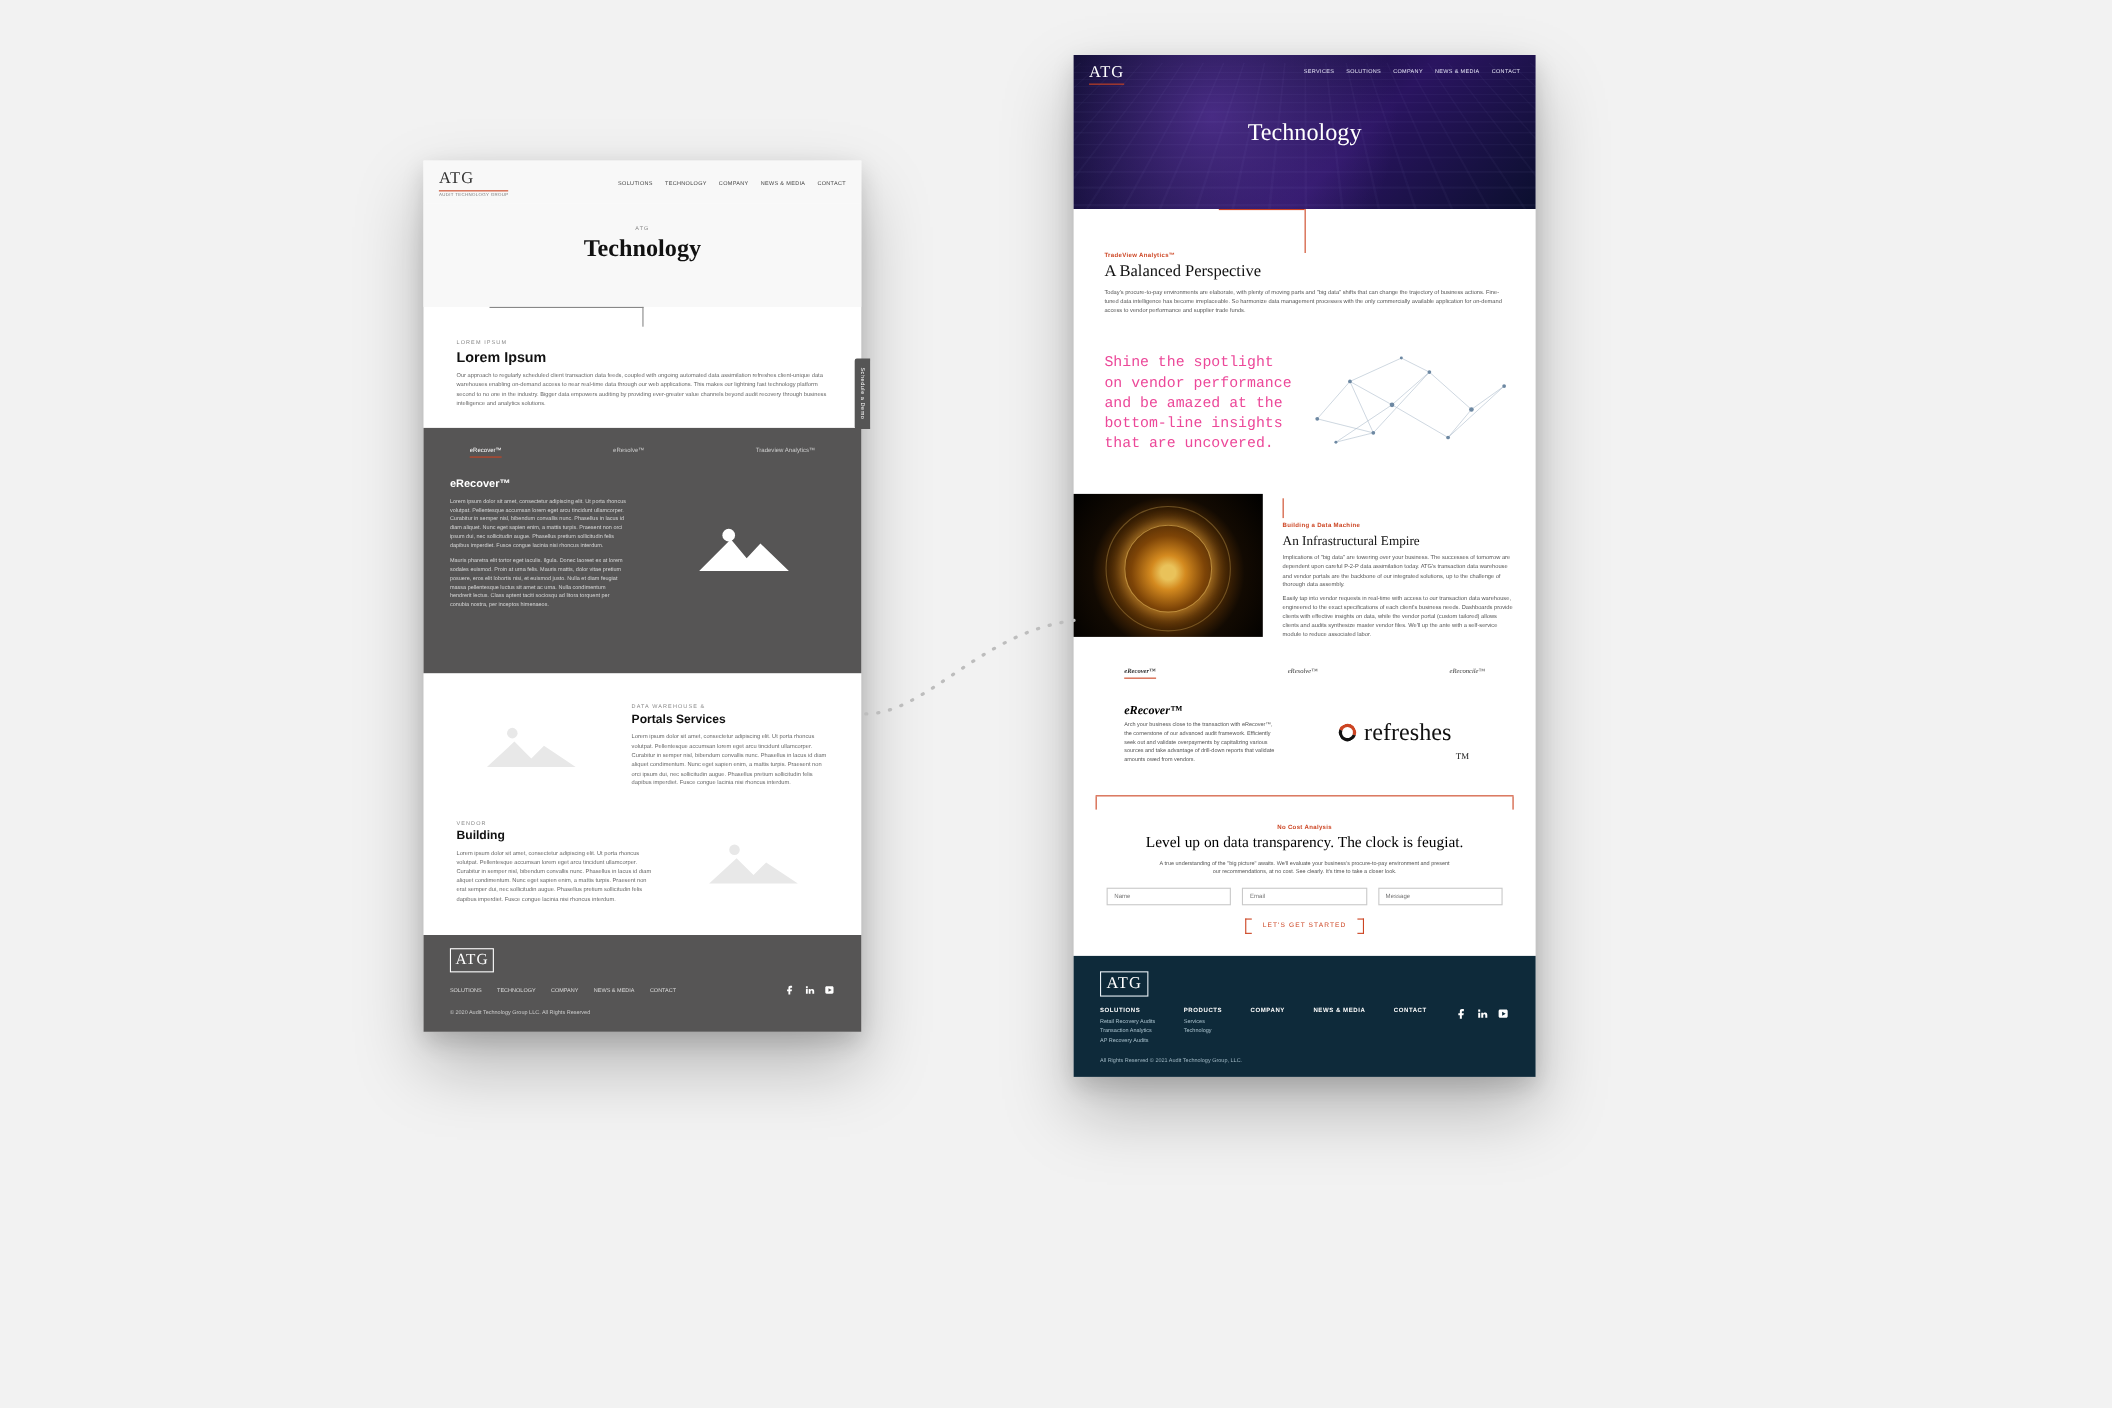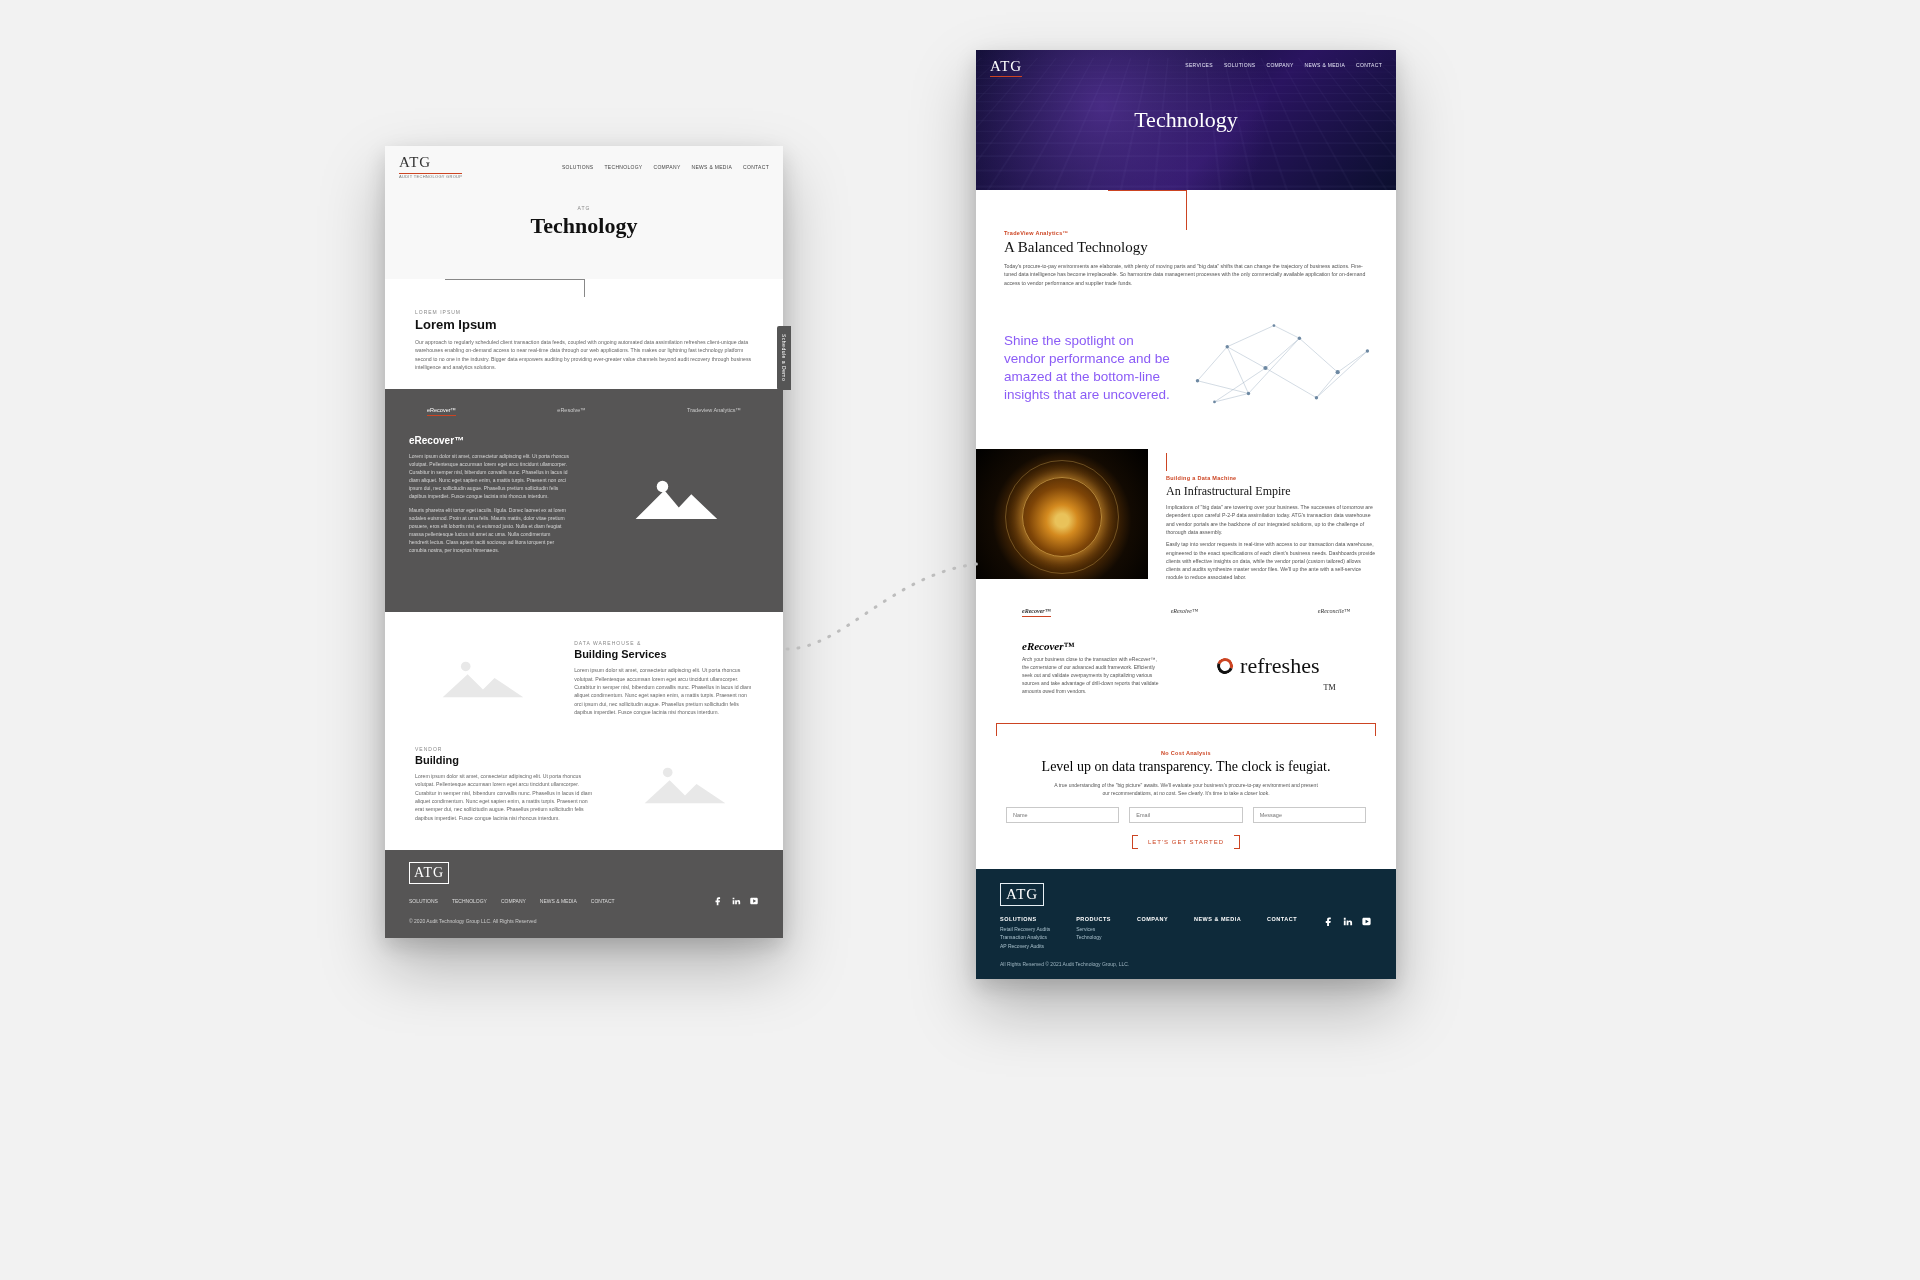--- a/index.html
+++ b/index.html
@@ -119,21 +119,21 @@
   .rc-red-stalk .v{position:absolute; left:50%; top:0; width:1px; height:40px; background:#c42;}
 
   .rc-pad{ padding:0 28px;}
   .rc-eyebrow{ font-size:5.5px; color:#c42; letter-spacing:0.3px; font-weight:600;}
   .rc-h2{ font-family: 'Times New Roman', Georgia, serif; font-size:15px; color:#111; margin-top:3px;}
   .rc-p{ font-size:5.2px; color:#555; line-height:1.6; margin-top:6px;}
 
   .rc-spot{
     display:flex; gap:14px; padding:26px 20px 18px 28px; align-items:center;
   }
-  .rc-spot-text{ flex:0 0 46%; font-family:Liberation Sans, sans-serif; font-size:13.5px; line-height:1.35; color:#8b5cf6;}
+  .rc-spot-text{ flex:0 0 46%; font-family:Liberation Mono, monospace; font-size:13.5px; line-height:1.35; color:#ec4899;}
   .rc-network{ flex:1; height:110px; position:relative;}
   .rc-network svg{position:absolute; inset:0; width:100%; height:100%;}
 
   .rc-datamachine{ display:flex; gap:18px; padding:8px 20px 18px 0;}
   .rc-fire{
     flex:0 0 43%; height:130px; position:relative; overflow:hidden;
     background: radial-gradient(circle at 50% 55%, #e9c25a 0 6%, #d48a1f 14%, #7d4407 30%, #120a02 62%, #000 100%);
   }
   .rc-fire::before, .rc-fire::after{
     content:""; position:absolute; left:50%; top:52%; border-radius:50%;
@@ -266,21 +266,21 @@
 
   <div class="lw-two">
     <div class="lw-imgph">
       <svg viewBox="0 0 100 52">
           <circle cx="32" cy="14" r="5" fill="#e8e8e8"></circle>
           <polygon points="8,46 34,22 50,38 62,26 92,46" fill="#e8e8e8"></polygon>
         </svg>
     </div>
     <div class="lw-two-text">
       <div class="lw-eyebrow">DATA WAREHOUSE &amp;</div>
-      <div class="lw-h2">Building Services</div>
+      <div class="lw-h2">Portals Services</div>
       <div class="lw-p">Lorem ipsum dolor sit amet, consectetur adipiscing elit. Ut porta rhoncus volutpat. Pellentesque accumsan lorem eget arcu tincidunt ullamcorper. Curabitur in semper nisl, bibendum convallis nunc. Phasellus in lacus id diam aliquet condimentum. Nunc eget sapien enim, a mattis turpis. Praesent non orci ipsum dui, nec sollicitudin augue. Phasellus pretium sollicitudin felis dapibus imperdiet. Fusce congue lacinia nisi rhoncus interdum.</div>
     </div>
   </div>
 
   <div class="lw-two" style="padding-top:14px;padding-bottom:28px;">
     <div class="lw-two-text">
       <div class="lw-eyebrow">VENDOR</div>
       <div class="lw-h2">Building</div>
       <div class="lw-p">Lorem ipsum dolor sit amet, consectetur adipiscing elit. Ut porta rhoncus volutpat. Pellentesque accumsan lorem eget arcu tincidunt ullamcorper. Curabitur in semper nisl, bibendum convallis nunc. Phasellus in lacus id diam aliquet condimentum. Nunc eget sapien enim, a mattis turpis. Praesent non erat semper dui, nec sollicitudin augue. Phasellus pretium sollicitudin felis dapibus imperdiet. Fusce congue lacinia nisi rhoncus interdum.</div>
     </div>
@@ -336,21 +336,21 @@
     <div class="rc-hero-title">Technology</div>
   </div>
 
   <div class="rc-red-stalk">
       <div class="h"></div>
       <div class="v"></div>
     </div>
 
   <div class="rc-pad">
     <div class="rc-eyebrow">TradeView Analytics™</div>
-    <div class="rc-h2">A Balanced Technology</div>
+    <div class="rc-h2">A Balanced Perspective</div>
     <div class="rc-p">Today's procure-to-pay environments are elaborate, with plenty of moving parts and "big data" shifts that can change the trajectory of business actions. Fine-tuned data intelligence has become irreplaceable. So harmonize data management processes with the only commercially available application for on-demand access to vendor performance and supplier trade funds.</div>
   </div>
 
   <div class="rc-spot">
     <div class="rc-spot-text">Shine the spotlight on vendor performance and be amazed at the bottom-line insights that are uncovered.</div>
     <div class="rc-network">
       <svg viewBox="0 0 220 110">
         <g stroke="#8aa0b5" stroke-width="0.6" fill="none" opacity="0.75">
           <path d="M10,70 L45,30 L90,55 L130,20 L175,60 L210,35"></path>
           <path d="M45,30 L70,85 L130,20 M90,55 L150,90 L175,60 M70,85 L10,70 M150,90 L210,35"></path>

